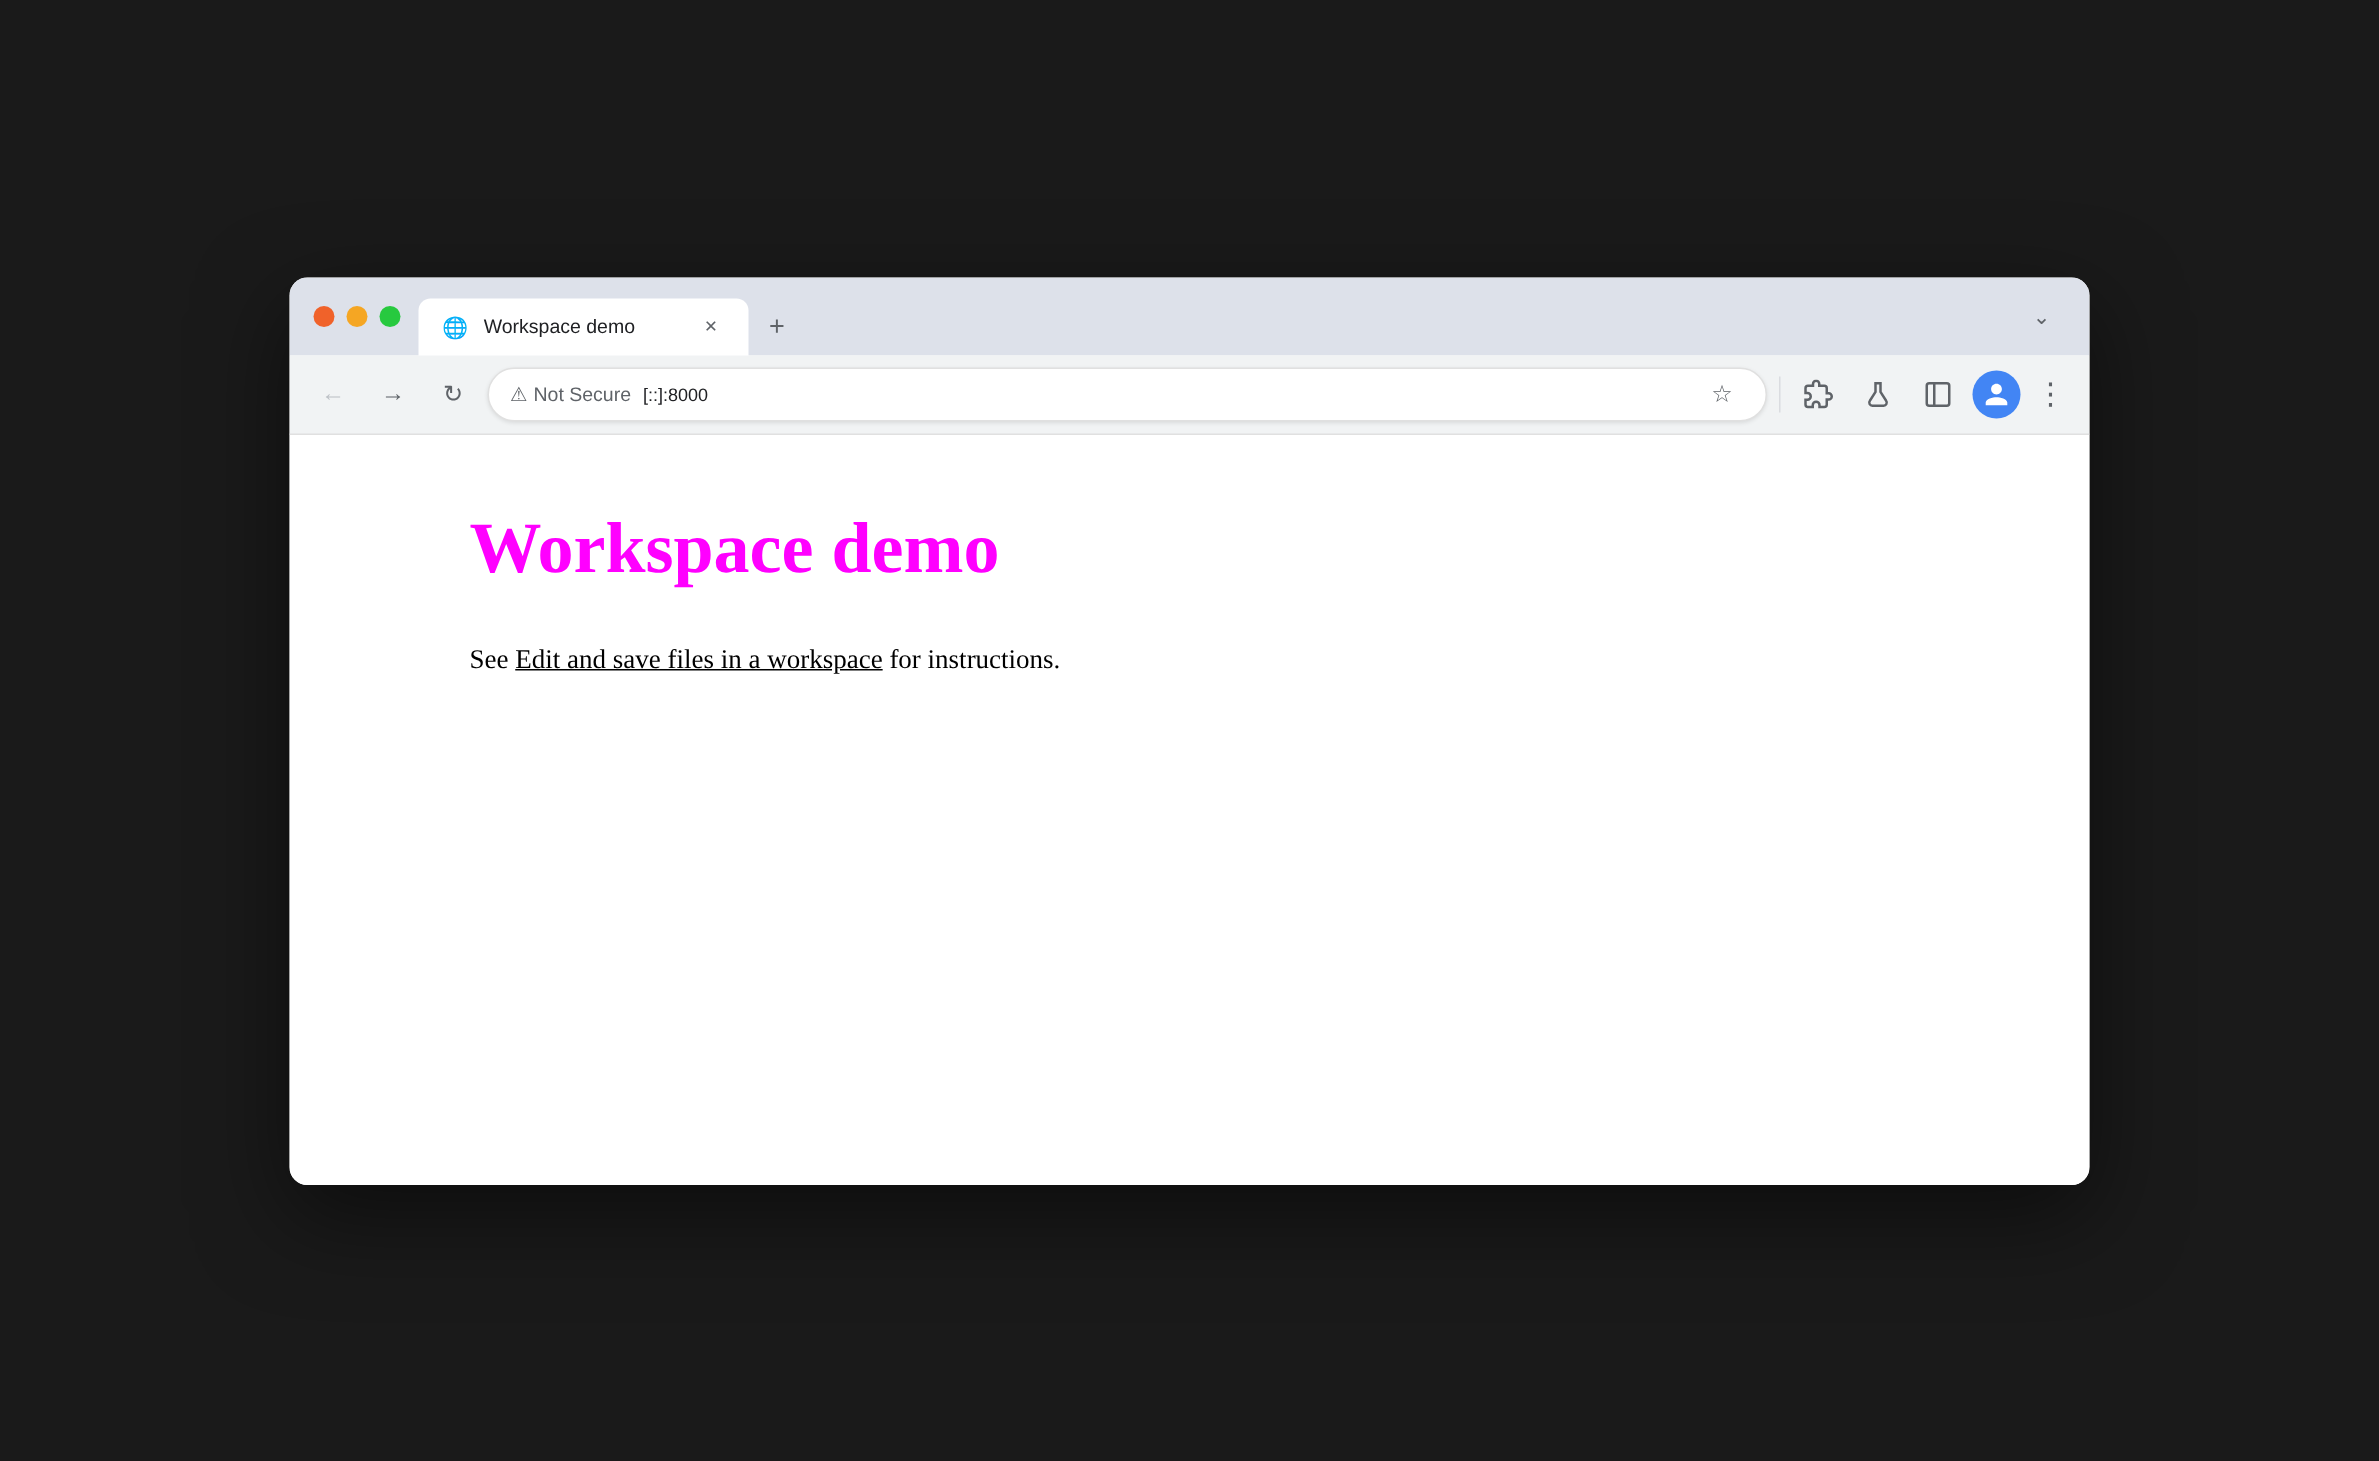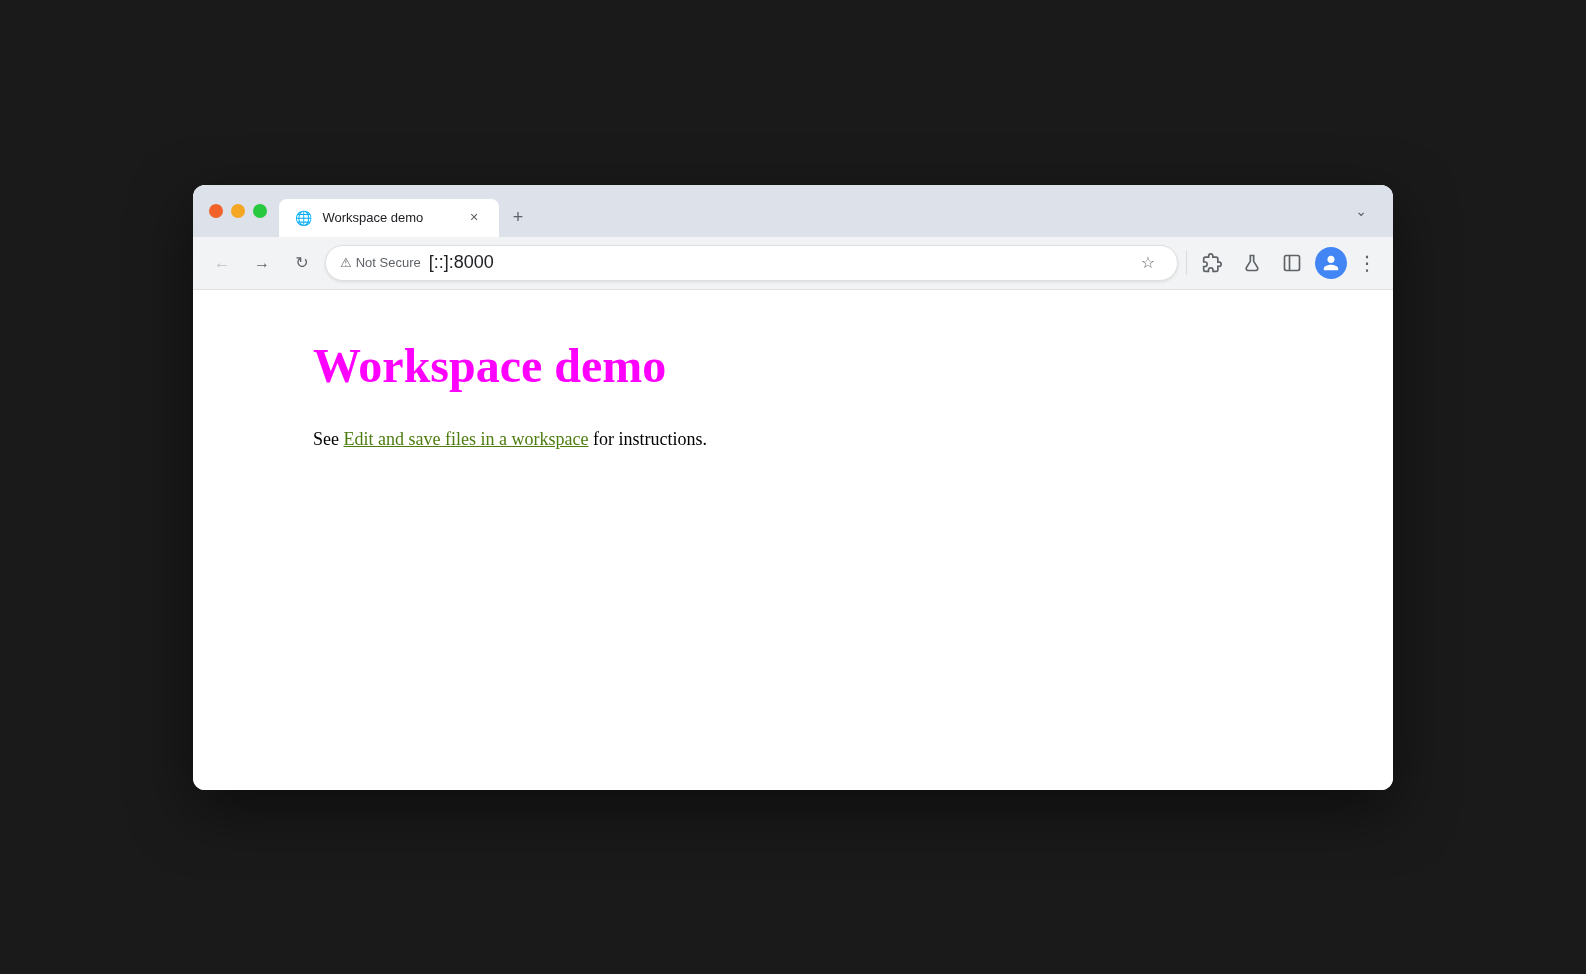--- a/index.html
+++ b/index.html
@@ -165,21 +165,21 @@
       font-size: 13px;
       white-space: nowrap;
     }
 
     .not-secure-icon {
       font-size: 13px;
       color: #5f6368;
     }
 
     .url-text {
-      font-size: 18px;
+      font-size: 12px;
       color: #202124;
       flex: 1;
     }
 
     .bookmark-btn {
       width: 30px;
       height: 30px;
       display: flex;
       align-items: center;
       justify-content: center;
@@ -332,17 +332,17 @@
     </div>
 
     <div class="menu-btn">⋮</div>
   </div>
 
   <div class="page-content">
     <h1 class="page-heading" style="color: rgb(255, 0, 255);">Workspace demo</h1>
 
 
     <p class="page-link-text">
-      <span>See </span><a class="page-link" href="#" style="color: #4d7c0f;">Edit and save files in a workspace</a><span> for instructions.</span>
+      <span>See </span><a class="page-link" href="#" style="color: #000000;">Edit and save files in a workspace</a><span> for instructions.</span>
     </p>
   </div>
 
 </div>
 
 </body></html>

